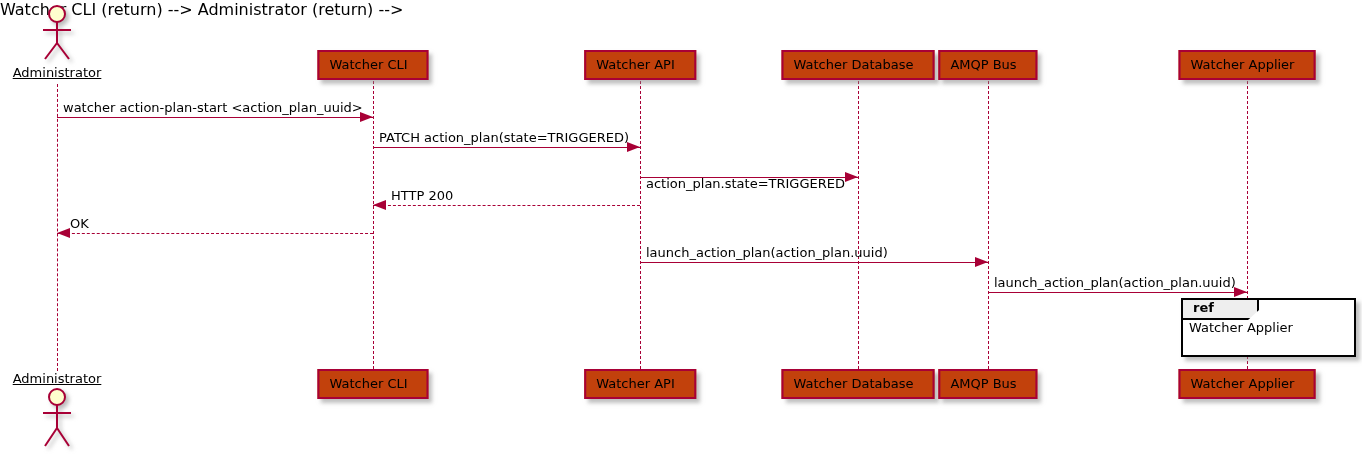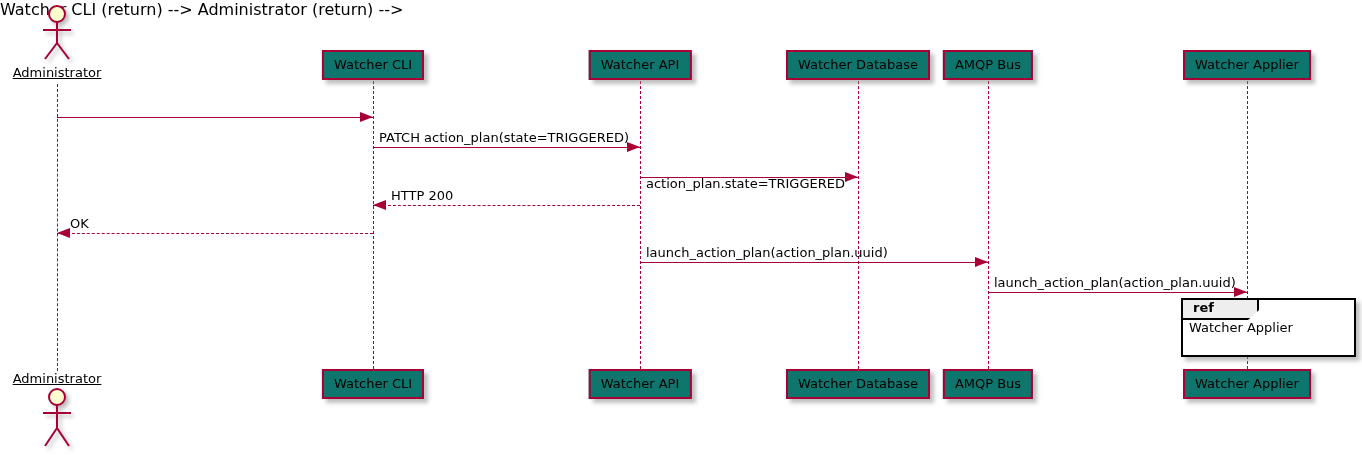--- a/index.html
+++ b/index.html
@@ -8,23 +8,23 @@
     width: 1362px;
     height: 456px;
     background: #ffffff;
     font-family: "DejaVu Sans", "Liberation Sans", sans-serif;
     color: #000;
     overflow: hidden;
   }
   .participant {
     position: absolute;
     transform: translateX(-50%);
-    background: #0f766e;
+    background: #c2410c;
     border: 2px solid #A80036;
-    padding: 5px 10px 6px 10px;
+    padding: 5px 19px 6px 10px;
     font-size: 13px;
     line-height: 15px;
     white-space: nowrap;
     box-shadow: 4px 4px 4px rgba(140,140,140,0.55);
     z-index: 3;
   }
   .lifeline {
     position: absolute;
     width: 0;
     border-left: 1px dashed #A80036;
@@ -128,20 +128,21 @@
   <div class="actor-label" style="left:57px; top:65px;">Administrator</div>
 
   
   <div class="participant" style="left:373px; top:50px;">Watcher CLI</div>
   <div class="participant" style="left:640px; top:50px;">Watcher API</div>
   <div class="participant" style="left:858px; top:50px;">Watcher Database</div>
   <div class="participant" style="left:988px; top:50px;">AMQP Bus</div>
   <div class="participant" style="left:1247px; top:50px;">Watcher Applier</div>
 
   
+  <div class="msg-label" style="left:63px; top:100px;">watcher action-plan-start &lt;action_plan_uuid&gt;</div>
   <div class="msg-line" style="left:57px; top:117px; width:316px;"></div>
   <div class="arrowhead right" style="left:360px; top:112px;"></div>
 
   
   <div class="msg-label" style="left:379px; top:130px;">PATCH action_plan(state=TRIGGERED)</div>
   <div class="msg-line" style="left:373px; top:147px; width:267px;"></div>
   <div class="arrowhead right" style="left:627px; top:142px;"></div>
 
   
   <div class="msg-label" style="left:646px; top:176px;">action_plan.state=TRIGGERED</div>

